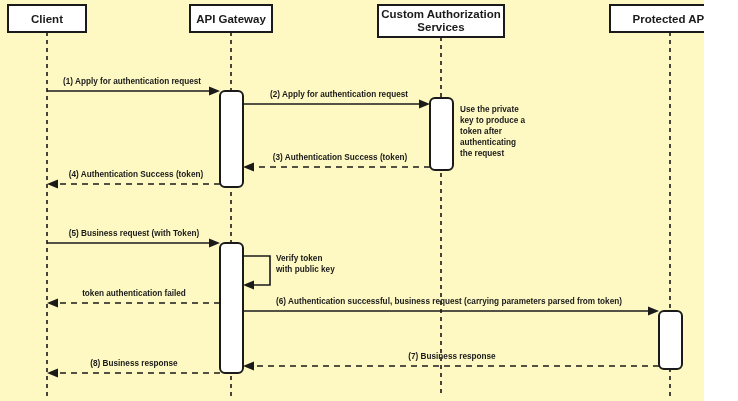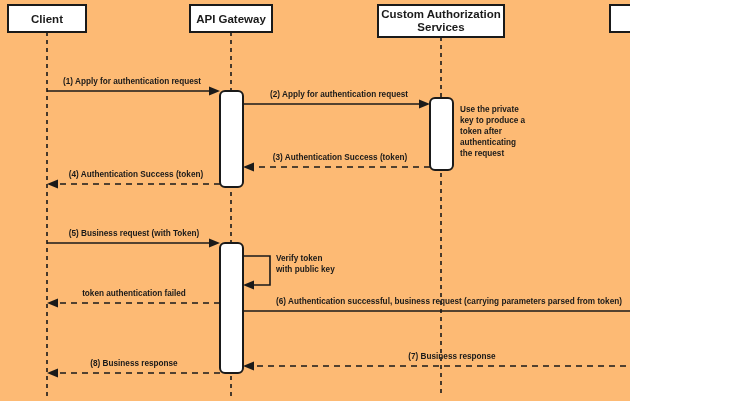--- a/index.html
+++ b/index.html
@@ -6,23 +6,23 @@
     margin: 0;
     padding: 0;
     background: #ffffff;
   }
   body {
     font-family: "Liberation Sans", sans-serif;
     -webkit-font-smoothing: antialiased;
   }
   #diagram-root {
     position: relative;
-    width: 630px;
+    width: 704px;
     height: 401px;
-    background: #fdba74;
+    background: #fef9c3;
     overflow: hidden;
     text-align: center;
   }
   svg#seq-svg {
     position: absolute;
     top: 0;
     left: 0;
     width: 738px;
     height: 401px;
     display: block;

